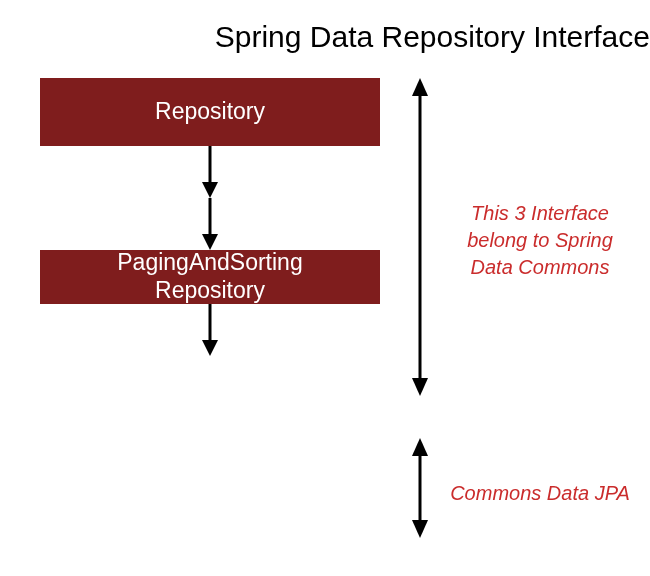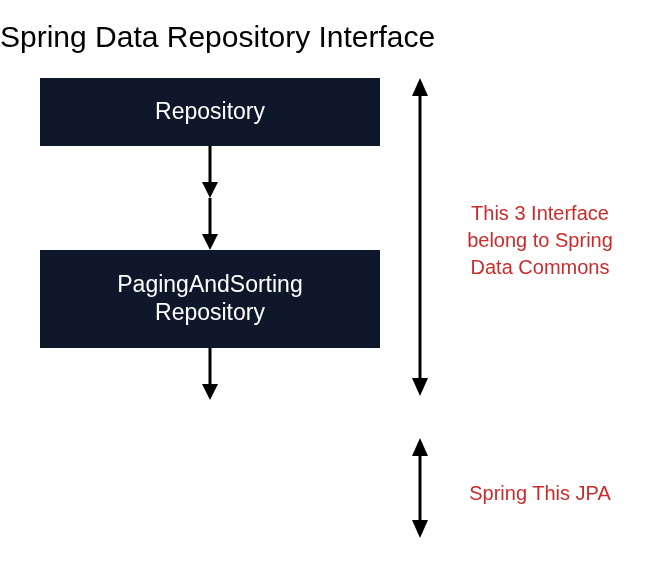--- a/index.html
+++ b/index.html
@@ -11,46 +11,46 @@
       font-family: "Segoe UI", "Myriad Pro", Arial, sans-serif;
       background: #fff;
       width: 650px;
       height: 576px;
       position: relative;
     }
     .title {
       font-size: 30px;
       font-weight: 400;
       color: #000;
-      text-align: left;
+      text-align: right;
       position: absolute;
       top: 20px;
       left: 0;
       right: 0;
     }
     .boxes-column {
       position: absolute;
       left: 40px;
       top: 78px;
       width: 340px;
     }
     .box {
-      background: #0f172a;
+      background: #7f1d1d;
       color: #fff;
       font-size: 23px;
       font-weight: 400;
       text-align: center;
       display: flex;
       align-items: center;
       justify-content: center;
       line-height: 1.2;
       height: 68px;
     }
     .box.tall {
-      height: 98px;
+      height: 54px;
       padding: 8px 12px;
     }
     .arrow-down {
       width: 100%;
       height: 52px;
       display: flex;
       align-items: center;
       justify-content: center;
     }
     .arrow-down svg {
@@ -58,20 +58,21 @@
     }
     .bracket {
       position: absolute;
     }
     .annotation {
       position: absolute;
       color: #ca2c2c;
       font-size: 20px;
       text-align: center;
       line-height: 1.35;
+      font-style: italic;
     }
     .annotation-1 {
       left: 445px;
       top: 200px;
       width: 190px;
     }
     .annotation-2 {
       left: 450px;
       top: 480px;
       width: 180px;
@@ -119,13 +120,13 @@
 
 <div class="bracket" style="left:408px; top:438px;">
   <svg width="24" height="100" viewBox="0 0 24 100">
     <line x1="12" y1="14" x2="12" y2="86" stroke="#000" stroke-width="3"></line>
     <polygon points="12,0 4,18 20,18" fill="#000"></polygon>
     <polygon points="12,100 4,82 20,82" fill="#000"></polygon>
   </svg>
 </div>
 
 <div class="annotation annotation-1">This 3 Interface belong to Spring Data Commons</div>
-<div class="annotation annotation-2">Spring This JPA</div>
+<div class="annotation annotation-2">Commons Data JPA</div>
 
 </body></html>

